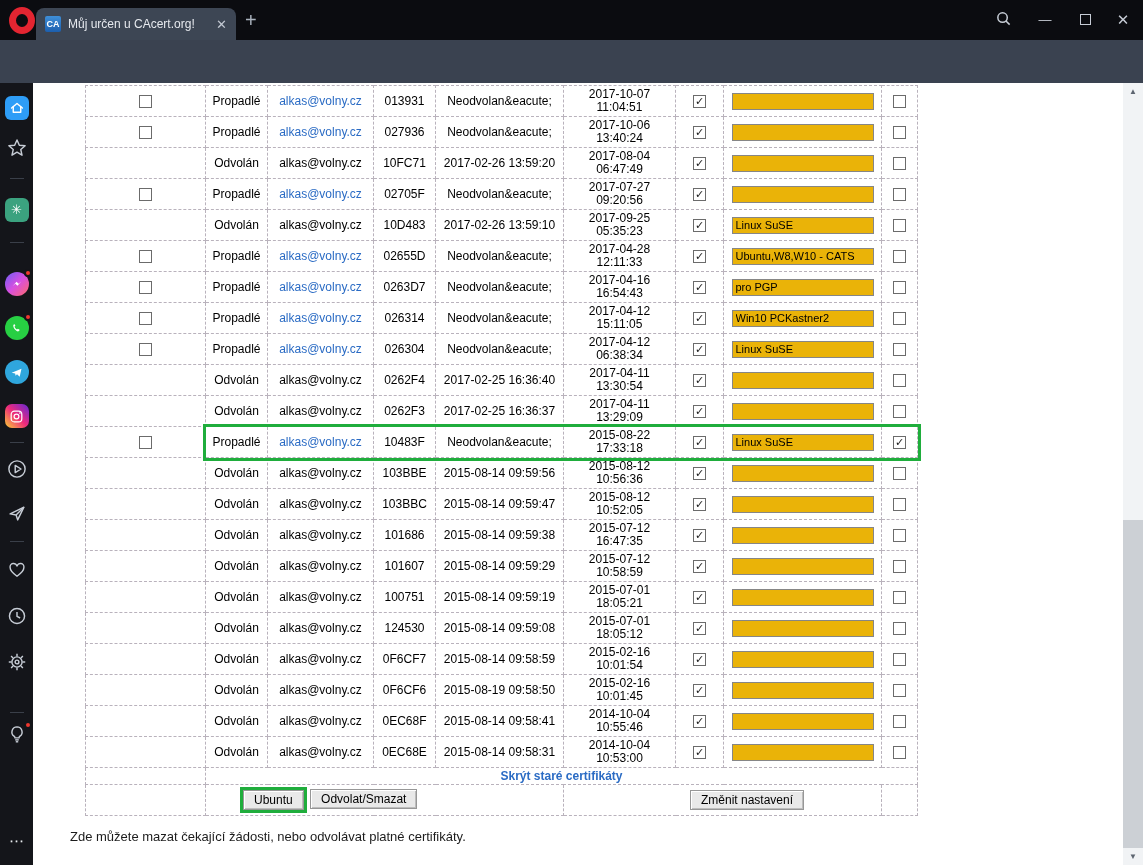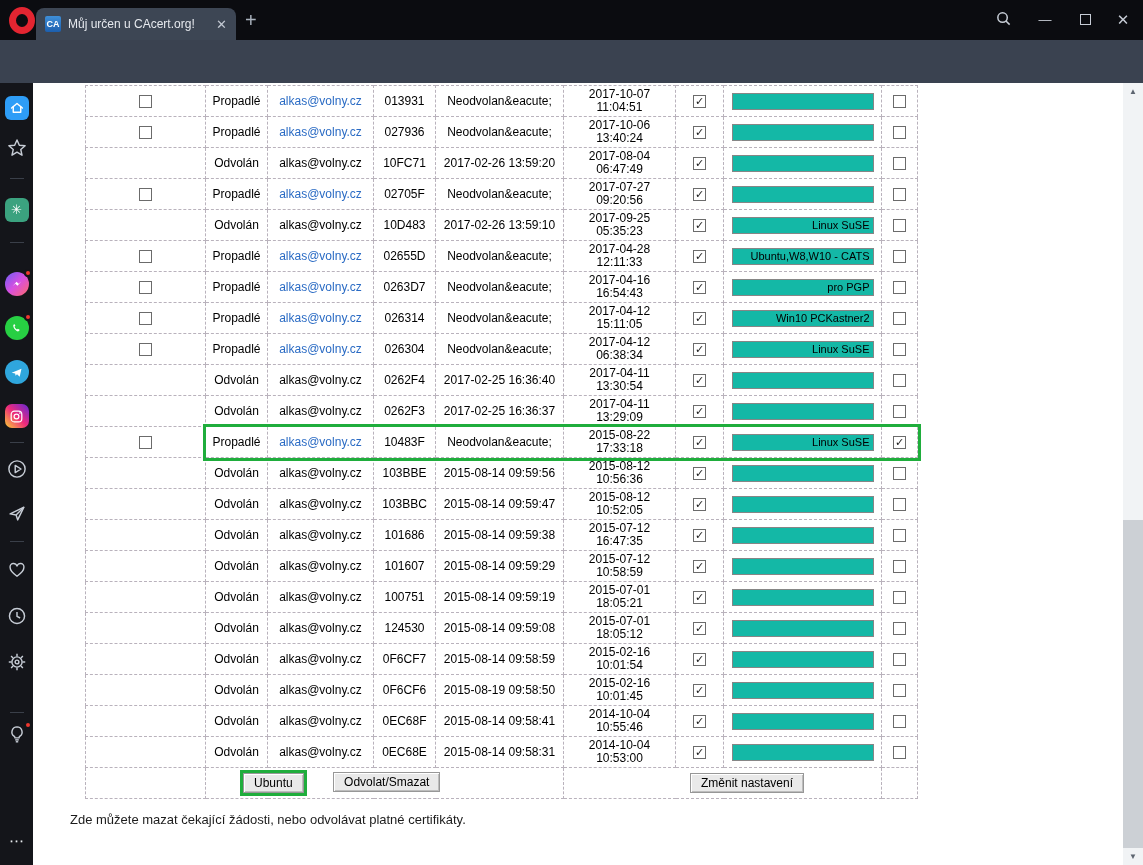--- a/index.html
+++ b/index.html
@@ -47,30 +47,30 @@
   .dots { color:#e8ecef; font-size:15px; line-height:10px; }
   
   .content { position:absolute; left:33px; top:83px; width:1110px; height:782px; background:#fff; overflow:hidden; color:#000; }
   table.certs { border-collapse:collapse; table-layout:fixed; width:832px; margin:2px 0 0 52px; font-size:12px; }
   table.certs td { border:1px dashed #b9b2bc; padding:2px 3px; height:23px; text-align:center; vertical-align:middle; overflow:hidden; }
   .exp-line { line-height:13px; }
   a.mail, .hide-link, .footer a { color:var(--link); text-decoration:none; }
   .hide-link { font-weight:bold; }
   .cb { display:inline-block; width:13px; height:13px; border:1px solid #6b6b6b; background:#fff;
     font-size:11px; line-height:11px; color:#1a1a1a; vertical-align:middle; text-align:center; }
-  input.cmt { width:142px; height:17px; border:1px solid #868686; font-size:11px; font-family:inherit; padding:1px 3px; background:#14b8a6;text-align:right; }
+  input.cmt { width:142px; height:17px; border:1px solid #868686; font-size:11px; font-family:inherit; padding:1px 3px; background:#eab308; }
   tr.link-row td { height:14px; padding:1px; }
   tr.foot-note td { font-size:11px; height:auto; padding:2px 8px; line-height:13px; }
   tr.btn-row td { height:22px; text-align:left; padding:2px 4px; }
   .btn-left { padding-left:34px !important; }
   .btn-mid  { padding-left:126px !important; }
   button.classic { background:#e9e9e9; border:1px solid #979797; box-shadow:inset 1px 1px 0 #fff, inset -1px -1px 0 #bdbdbd;
     font-size:12px; font-family:inherit; padding:2px 10px; color:#000; }
   .annot-wrap { display:inline-block; border:3px solid var(--green); line-height:0; vertical-align:middle; }
-  .ml { margin-left:23px; }
+  .ml { margin-left:0; }
   .row-annot { position:absolute; border:3px solid var(--green); pointer-events:none; }
   .para { margin:13px 0 0 37px; font-size:13px; color:#1c1c1c; }
   
   .scrollbar { position:absolute; right:0; top:0; width:20px; height:782px; background:#ccd0d5; }
   .sb-btn { position:absolute; left:0; width:20px; height:17px; background:#f1f3f5; color:#5d6570;
     font-size:8px; text-align:center; line-height:17px; }
   .sb-thumb { position:absolute; left:0; top:17px; width:20px; height:420px; background:#f1f3f5; }
 </style>
 <title>Můj účet u CAcert.org!</title></head>
 <body>
@@ -626,20 +626,24 @@
           <td>
             <div class="exp-line">2014-10-04</div>
             <div class="exp-line">10:53:00</div>
           </td>
           <td><span class="cb">✓</span></td>
           <td><input type="text" class="cmt" value="" style=""></td>
           <td><span class="cb"></span></td>
         </tr>
       </tbody>
     <tbody>
+      <tr class="link-row">
+        <td></td>
+        <td colspan="8"><a href="#" class="hide-link">Skrýt staré certifikáty</a></td>
+      </tr>
       <tr class="btn-row">
         <td></td>
         <td colspan="4" class="btn-left">
           <span class="annot-wrap"><button class="classic">Ubuntu</button></span>
           <button class="classic ml">Odvolat/Smazat</button>
         </td>
         <td colspan="3" class="btn-mid">
           <button class="classic">Změnit nastavení</button>
         </td>
         <td></td>

